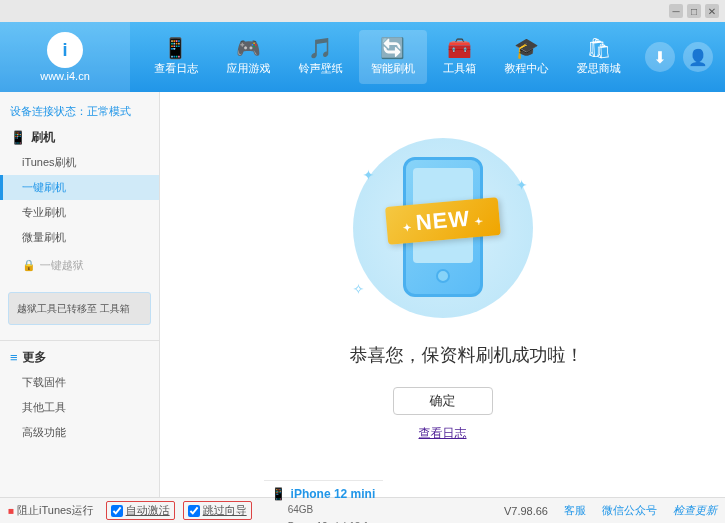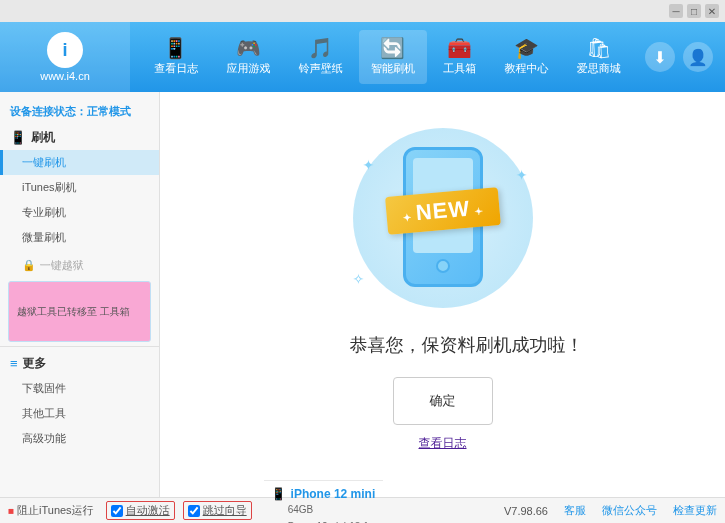--- a/index.html
+++ b/index.html
@@ -106,21 +106,21 @@
       border-right: 1px solid #e0e0e0;
       padding: 8px 0;
       overflow-y: auto;
       height: 100%;
     }
     .status-bar-top {
       padding: 4px 10px 6px;
       font-size: 11px;
       color: #666;
     }
-    .status-bar-top span { color: #2196e8; font-weight: bold; }
+    .status-bar-top span { color: #2196e8; font-weight: normal; }
     .sidebar-section {
       margin-bottom: 4px;
     }
     .sidebar-section-header {
       display: flex; align-items: center;
       padding: 4px 10px;
       font-size: 12px;
       color: #333;
       font-weight: bold;
       cursor: pointer;
@@ -137,25 +137,25 @@
     .sidebar-item.active {
       background: #d0eaf8;
       color: #2196e8;
       border-left: 3px solid #2196e8;
       padding-left: 19px;
     }
     .sidebar-divider {
       height: 1px; background: #e0e0e0; margin: 4px 0;
     }
     .sidebar-info-box {
-      margin: 4px 8px;
-      background: #f9a8d4;
+      margin: 15px 8px;
+      background: #e5e5e5;
       border: 1px solid #c0dff5;
       border-radius: 3px;
-      padding: 22px 8px;
+      padding: 8px 8px;
       font-size: 10px;
       color: #555;
       line-height: 1.5;
     }
     .sidebar-locked {
       padding: 4px 10px 4px 22px;
       font-size: 11px;
       color: #aaa;
       display: flex; align-items: center; gap: 4px;
     }
@@ -225,21 +225,21 @@
 
     .success-text {
       font-size: 18px;
       color: #333;
       margin-bottom: 20px;
       font-weight: 500;
       margin-left: 48px;
     }
     .confirm-btn {
       width: 100px;
-      height: 48px;
+      height: 28px;
       border: 1px solid #ccc;
       background: white;
       border-radius: 4px;
       font-size: 13px;
       color: #333;
       cursor: pointer;
       margin-bottom: 10px;
     }
     .secondary-link {
       font-size: 12px;
@@ -373,22 +373,22 @@
   <div class="sidebar">
     <div class="status-bar-top">
       <span>设备连接状态：</span><span>正常模式</span>
     </div>
 
     <div class="sidebar-section">
       <div class="sidebar-section-header">
         <span class="sidebar-section-icon">📱</span>
         <span>刷机</span>
       </div>
+      <div class="sidebar-item">iTunes刷机</div>
       <div class="sidebar-item active">一键刷机</div>
-      <div class="sidebar-item">iTunes刷机</div>
       <div class="sidebar-item">专业刷机</div>
       <div class="sidebar-item">微量刷机</div>
     </div>
 
     <div class="sidebar-locked">
       <span>🔒</span>
       <span>一键越狱</span>
     </div>
     <div class="sidebar-info-box">越狱工具已转移至
 工具箱</div>
@@ -449,15 +449,15 @@
       <div class="device-details">
         <div>64GB</div>
         <div>Down-12mini-13.1</div>
       </div>
     </div>
   </div>
   <div class="bottom-right">
     <span>V7.98.66</span>
     <span style="cursor:pointer;color:#2196e8;">客服</span>
     <span style="cursor:pointer;color:#2196e8;">微信公众号</span>
-    <span style="cursor:pointer;color:#2196e8;">检查更新</span>
+    <span style="cursor:pointer;color:#2196e8;font-style:italic;">检查更新</span>
   </div>
 </div>
 
 </body></html>

